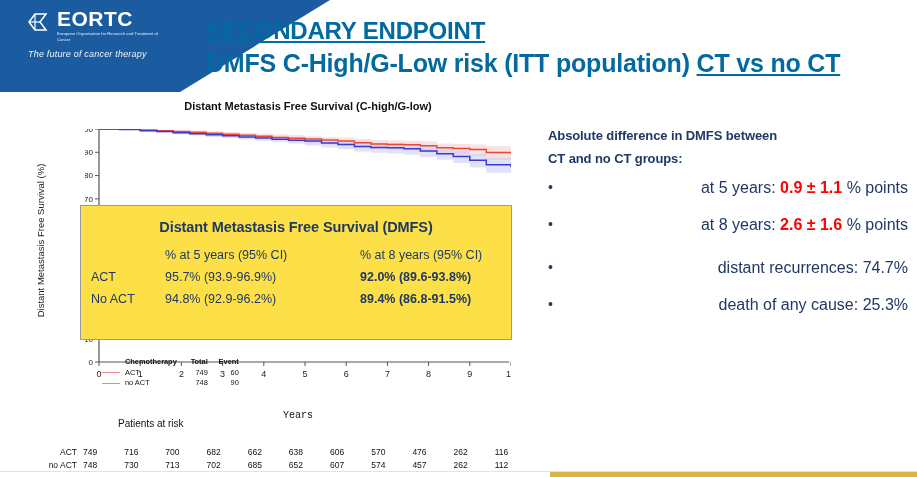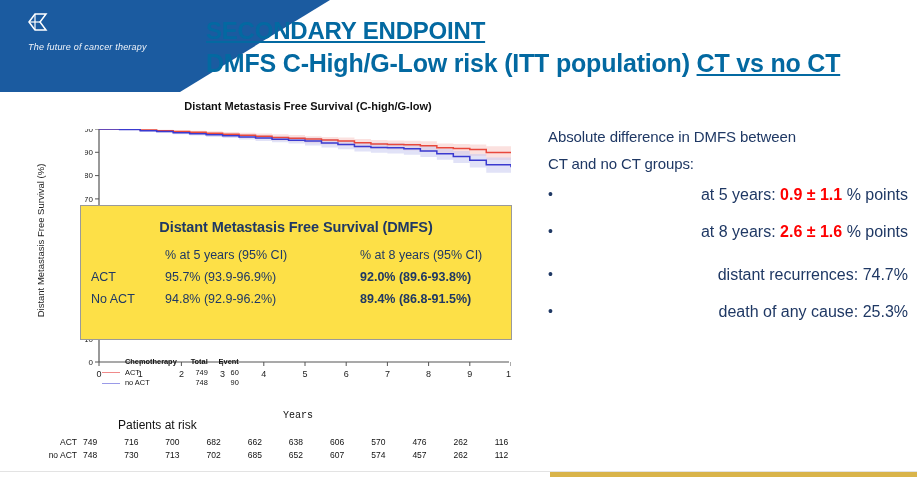--- a/index.html
+++ b/index.html
@@ -76,28 +76,28 @@
   .col-label{width:74px;padding-left:10px !important;font-size:12.5px;}
   .col-5y{width:195px;}
   .col-8y{width:auto;}
   .row-act .col-label{color:#ff0000;}
   .row-act .col-8y{color:#ff0000;font-weight:bold;}
   .row-noact .col-label{color:#0000ee;}
   .row-noact .col-8y{color:#0000ee;font-weight:bold;}
   .hdr-row td{font-size:11.5px;color:#1f3864;}
   
   #risk-block{position:absolute;left:16px;top:418px;width:520px;}
-  #risk-title{font-size:12px;color:#111;margin-left:70px;margin-bottom:3px;padding-left:32px;}
+  #risk-title{font-size:10px;color:#111;margin-left:70px;margin-bottom:16px;padding-left:32px;}
   #risk-table{border-collapse:collapse;font-size:8.5px;color:#111;width:100%;}
   #risk-table td{padding:1.5px 0;white-space:nowrap;}
   .risk-label{width:62px;text-align:right;padding-right:6px !important;}
   .risk-cell{text-align:left;width:42px;}
   
   #right-panel{position:absolute;left:548px;top:124px;width:360px;color:#1f3864;}
-  .rp-head{font-size:15px;font-weight:normal;line-height:1.78;letter-spacing:-.1px;}
+  .rp-head{font-size:13px;font-weight:bold;line-height:1.78;letter-spacing:-.1px;}
   .rp-bullets{list-style:none;margin:8px 0 0 0;padding:0;}
   .rp-bullets li{
     font-size:16px;line-height:1.3;margin:0 0 16px 0;
     display:flex;align-items:flex-start;gap:0;
   }
   .bullet-dot{width:22px;flex:0 0 22px;text-align:left;font-size:14px;line-height:1.35;}
   .bullet-text{flex:1;text-align:right;}
   .hl{color:#ff0000;font-weight:bold;}
   #rp-section-2{margin-top:22px;}
   #footer-bar-inner{
@@ -114,20 +114,24 @@
 <div id="header-banner"></div>
 
 <div id="logo-block">
   <div class="logo-row">
     <span class="logo-mark">
       <svg width="26" height="26" viewBox="0 0 26 26">
         <path d="M3 13 L9 5 L20 5 L14 13 L20 21 L9 21 Z" fill="none" stroke="#ffffff" stroke-width="1.5"></path>
         <path d="M9 5 L9 21" fill="none" stroke="#ffffff" stroke-width="1.2"></path>
         <path d="M3 13 L14 13" fill="none" stroke="#ffffff" stroke-width="1.2"></path>
       </svg>
+    </span>
+    <span class="logo-text-col">
+      <span class="logo-word">EORTC</span>
+      <span class="logo-sub">European Organisation for Research and Treatment of Cancer</span>
     </span>
   </div>
   <div class="logo-tag">The future of cancer therapy</div>
 </div>
 
 <div id="title-block">
   <div class="title-line title-line-1">
     <span class="u">SECONDARY ENDPOINT</span>
   </div>
   <div class="title-line">

